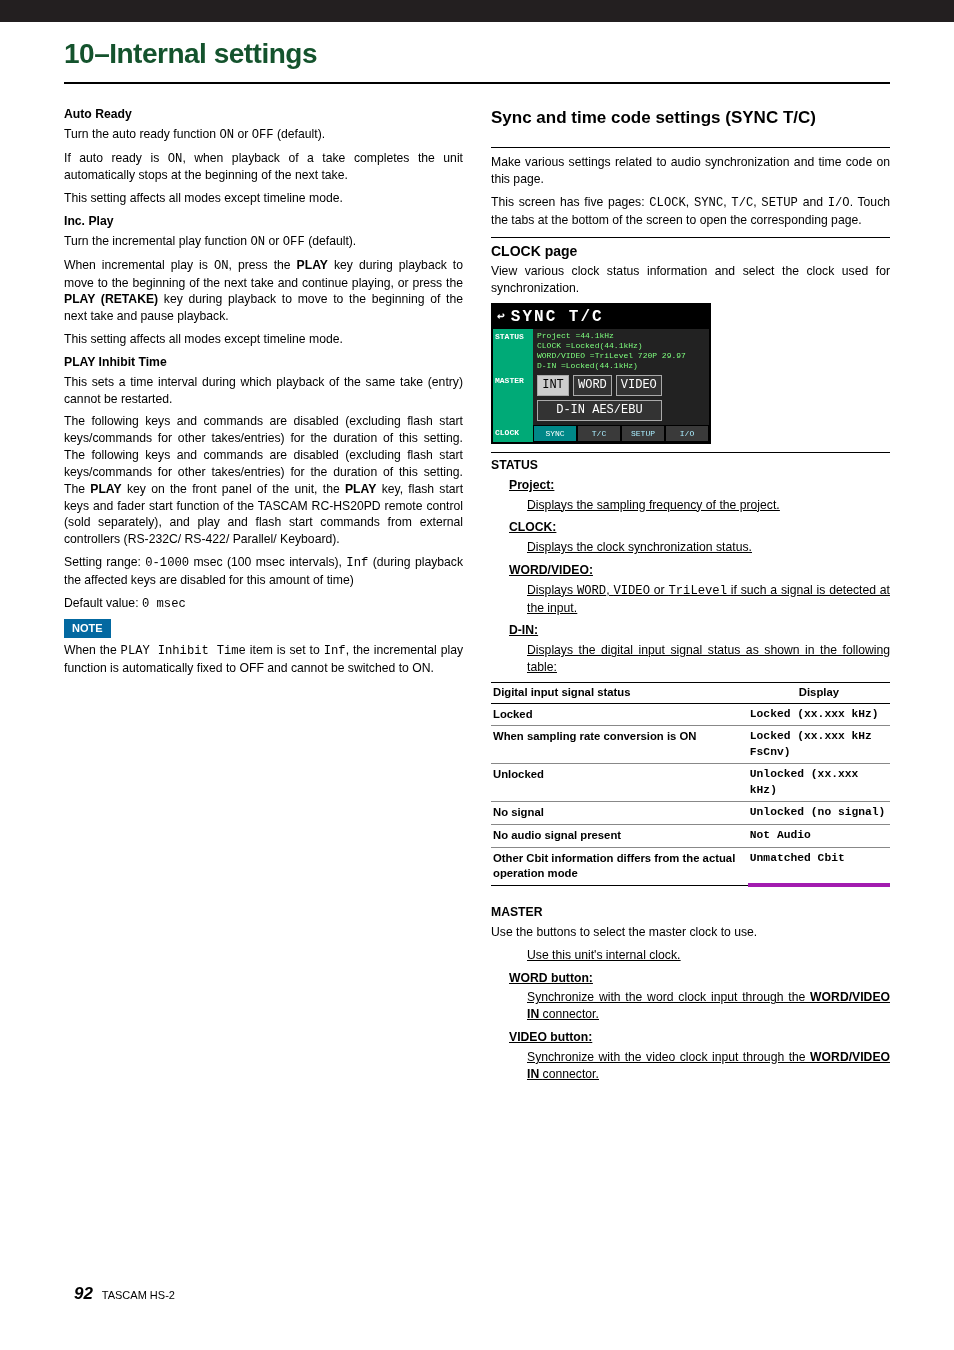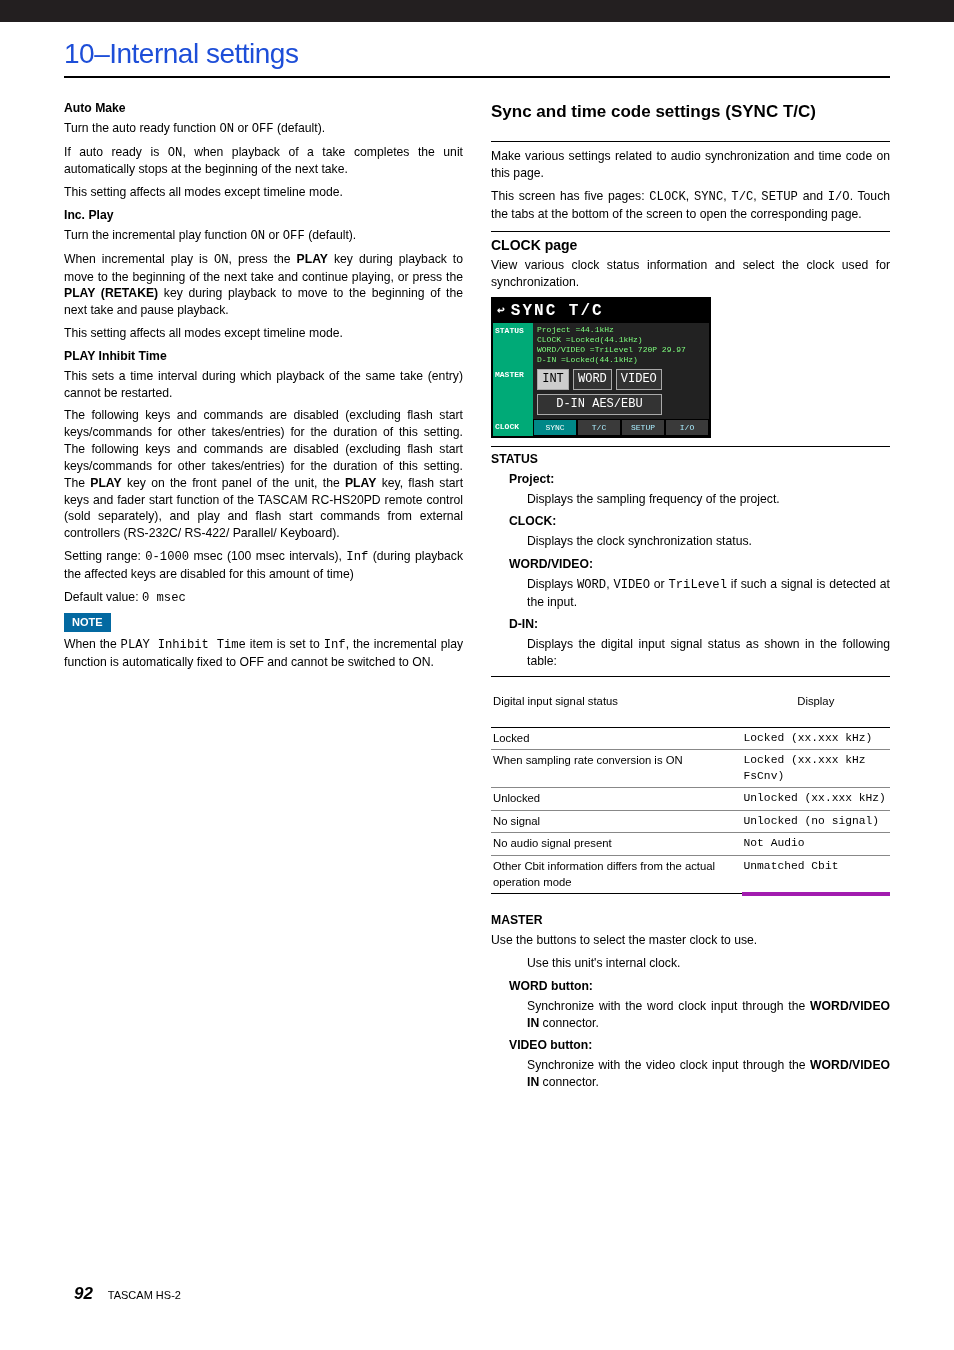--- a/index.html
+++ b/index.html
@@ -1,38 +1,38 @@
 <!DOCTYPE html>
 <html><head>
 <meta charset="utf-8">
 <style>
   * { box-sizing: border-box; margin: 0; padding: 0; }
   html, body { width: 954px; height: 1350px; background: #fff; font-family: Arial, Helvetica, sans-serif; color: #000; }
   .page { position: relative; width: 954px; height: 1350px; padding: 0; }
   .topbar { height: 22px; background: #231f20; }
-  .chapter { font-size: 28px; font-weight: normal; color: #1d4ed8; padding: 16px 0 6px 64px; letter-spacing: -0.5px; }
+  .chapter { font-size: 28px; font-weight: bold; color: #14532d; padding: 16px 0 12px 64px; letter-spacing: -0.5px; }
   .hr-thick { border: 0; border-top: 2px solid #000; margin: 0 64px 0 64px; }
   .cols { display: flex; gap: 28px; padding: 22px 64px 0 64px; }
   .col { width: 50%; font-size: 12.2px; line-height: 1.38; }
   .h-sub { font-weight: bold; font-size: 12.2px; margin-bottom: 3px; }
   p { margin-bottom: 6px; text-align: justify; }
   .mono { font-family: "Courier New", monospace; letter-spacing: 0; }
   .rule { border: 0; border-top: 1px solid #000; margin: 8px 0 4px 0; }
   .rule2 { border: 0; border-top: 1.5px solid #000; margin: 6px 0 6px 0; }
   .section-title { font-size: 17px; font-weight: bold; margin-bottom: 18px; }
   .h2 { font-size: 14px; font-weight: bold; margin: 4px 0 2px 0; }
   .note { display: inline-block; background: #0369a1; color: #fff; font-weight: bold; font-size: 11px; padding: 2px 8px 2px 8px; margin-bottom: 4px; }
-  .indent { padding-left: 18px; }
+  .indent { padding-left: 18px; text-decoration: underline; }
   .figure { display: block; margin: 6px auto 8px auto; }
   table.signal { width: 100%; border-collapse: collapse; font-size: 11.3px; }
-  table.signal th { text-align: left; font-weight: normal; padding: 17px 2px; border-top: 1px solid #000; border-bottom: 1px solid #000; }
-  table.signal td { padding: 3px 2px; border-bottom: 0.5px solid #888; vertical-align: top; }
+  table.signal th { text-align: left; font-weight: bold; padding: 2px 2px; border-top: 1px solid #000; border-bottom: 1px solid #000; }
+  table.signal td { padding: 3px 2px; border-bottom: 0.5px solid #888; vertical-align: top; font-weight: bold; }
   table.signal td.disp { font-family: "Courier New", monospace; }
   .footer { position: absolute; bottom: 46px; left: 74px; font-size: 11px; }
-  .footer .pn { font-size: 17px; font-weight: bold; font-style: italic; margin-right: 12px; }
+  .footer .pn { font-size: 17px; font-weight: bold; font-style: italic; margin-right: 6px; }
   .kb { font-weight: bold; }
 
   
   .scr { width: 220px; background:#222; border:2px solid #000; font-family: "Courier New", monospace; color:#7fff7f; font-size:8px; }
   .scr-title { background:#000; color:#fff; font-size:16px; letter-spacing:2px; padding:1px 4px; font-weight:bold; display:flex; align-items:center; gap:4px;}
   .scr-title .arrow { font-size:13px; }
   .scr-row { display:flex; }
   .scr-side { width:40px; background:#0a7; color:#fff; font-size:8px; font-weight:bold; padding:2px; text-align:left; }
   .scr-body { flex:1; padding:2px 4px; line-height:1.25; }
   .scr-master { display:flex; align-items:flex-start; }
@@ -47,21 +47,21 @@
 <body>
 <div class="page">
   <div class="topbar"></div>
   <div class="chapter">10–Internal settings</div>
   <hr class="hr-thick">
 
   <div class="cols">
 
     <div class="col">
 
-      <div class="h-sub">Auto Make</div>
+      <div class="h-sub">Auto Ready</div>
       <p>
         <span>Turn the auto ready function </span>
         <span class="mono">ON</span>
         <span> or </span>
         <span class="mono">OFF</span>
         <span> (default).</span>
       </p>
       <p>
         <span>If auto ready is </span>
         <span class="mono">ON</span><span>, when playback of a take completes the unit automatically stops at the beginning of the next take.</span>

